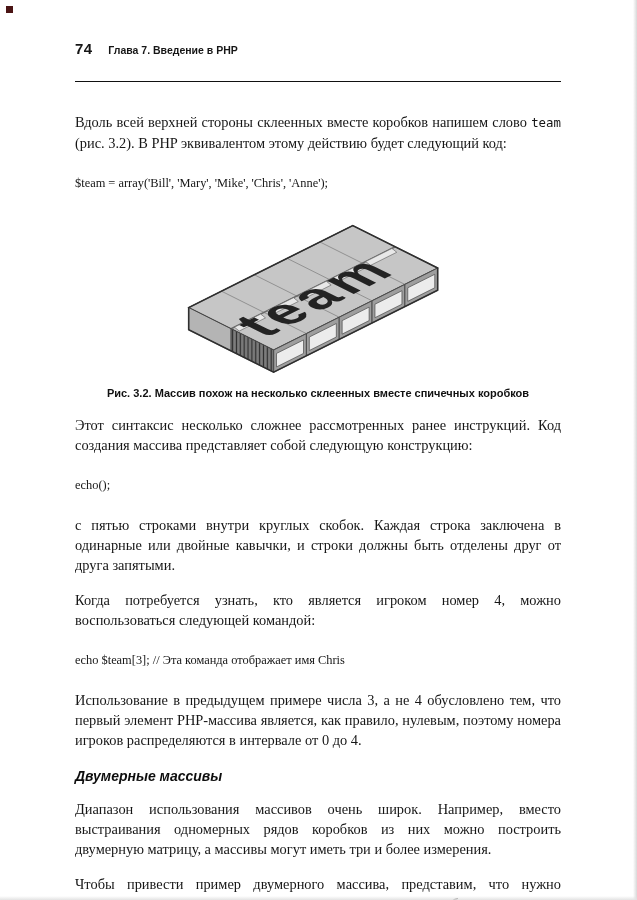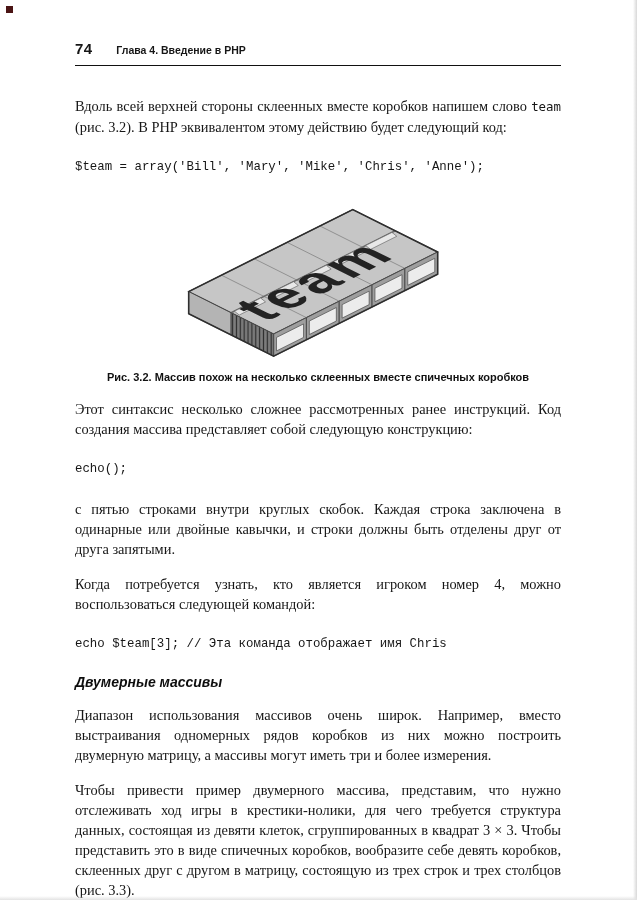--- a/index.html
+++ b/index.html
@@ -23,38 +23,38 @@
   }
   .edge-right {
     position:absolute; right:0; top:0; width:4px; height:100%;
     background:linear-gradient(to left, #d8d8d8, rgba(255,255,255,0));
   }
   .edge-bottom {
     position:absolute; left:0; bottom:0; width:100%; height:4px;
     background:linear-gradient(to top, #e3e3e3, rgba(255,255,255,0));
   }
   header.runhead {
-    display:flex; align-items:baseline; gap:24px;
+    display:flex; align-items:baseline; gap:16px;
     border-bottom:1.2px solid #111;
-    padding-bottom:8px;
+    padding-bottom:24px;
     font-family:"Liberation Sans", sans-serif;
   }
   .pagenum { font-size:15px; font-weight:bold; letter-spacing:0.3px; }
   .chapter { font-size:10.5px; font-weight:bold; }
   p.body {
     font-size:14.4px; line-height:20px;
     text-align:justify; margin:15px 0;
   }
   p.first { margin-top:30px; }
   .inline-code {
     font-family:"DejaVu Sans Mono","Liberation Mono", monospace;
     font-size:12.4px;
   }
   pre.code {
-    font-family:Liberation Mono, monospace;
+    font-family:Liberation Serif, serif;
     font-size:12.4px; line-height:16px;
     margin:22px 0; white-space:pre;
   }
   figure.fig { margin:8px 0 16px; text-align:center; }
   figcaption {
     font-family:"Liberation Sans", sans-serif;
     font-size:11px; font-weight:bold; color:#111;
     margin-top:4px;
   }
   h2.sect {
@@ -66,21 +66,21 @@
 </style>
 </head>
 <body>
 
 <div class="page">
 
   <div class="artifact"></div>
 
   <header class="runhead">
     <span class="pagenum">74</span>
-    <span class="chapter">Глава 4. Введение в PHP</span>
+    <span class="chapter">Глава 7. Введение в PHP</span>
   </header>
 
   <p class="body first"><span>Вдоль всей верхней стороны склеенных вместе коробков напишем слово </span><span class="inline-code">team</span><span> (рис. 3.2). В PHP эквивалентом этому действию будет следующий код:</span></p>
 
   <pre class="code">$team = array('Bill', 'Mary', 'Mike', 'Chris', 'Anne');</pre>
 
   <figure class="fig">
     <svg width="290" height="166" viewBox="0 0 300 172">
       <defs>
         <pattern id="striker" width="4" height="6" patternUnits="userSpaceOnUse">
@@ -136,20 +136,21 @@
   <p class="body">Этот синтаксис несколько сложнее рассмотренных ранее инструкций. Код создания массива представляет собой следующую конструкцию:</p>
 
   <pre class="code">echo();</pre>
 
   <p class="body">с пятью строками внутри круглых скобок. Каждая строка заключена в одинарные или двойные кавычки, и строки должны быть отделены друг от друга запятыми.</p>
 
   <p class="body">Когда потребуется узнать, кто является игроком номер 4, можно воспользоваться следующей командой:</p>
 
   <pre class="code">echo $team[3]; // Эта команда отображает имя Chris</pre>
 
+  <p class="body">Использование в предыдущем примере числа 3, а не 4 обусловлено тем, что первый элемент PHP-массива является, как правило, нулевым, поэтому номера игроков распределяются в интервале от 0 до 4.</p>
 
   <h2 class="sect">Двумерные массивы</h2>
 
   <p class="body">Диапазон использования массивов очень широк. Например, вместо выстраивания одномерных рядов коробков из них можно построить двумерную матрицу, а массивы могут иметь три и более измерения.</p>
 
   <p class="body">Чтобы привести пример двумерного массива, представим, что нужно отслеживать ход игры в крестики-нолики, для чего требуется структура данных, состоящая из девяти клеток, сгруппированных в квадрат 3 × 3. Чтобы представить это в виде спичечных коробков, вообразите себе девять коробков, склеенных друг с другом в матрицу, состоящую из трех строк и трех столбцов (рис. 3.3).</p>
 
   <div class="edge-right"></div>
   <div class="edge-bottom"></div>
 </div>

